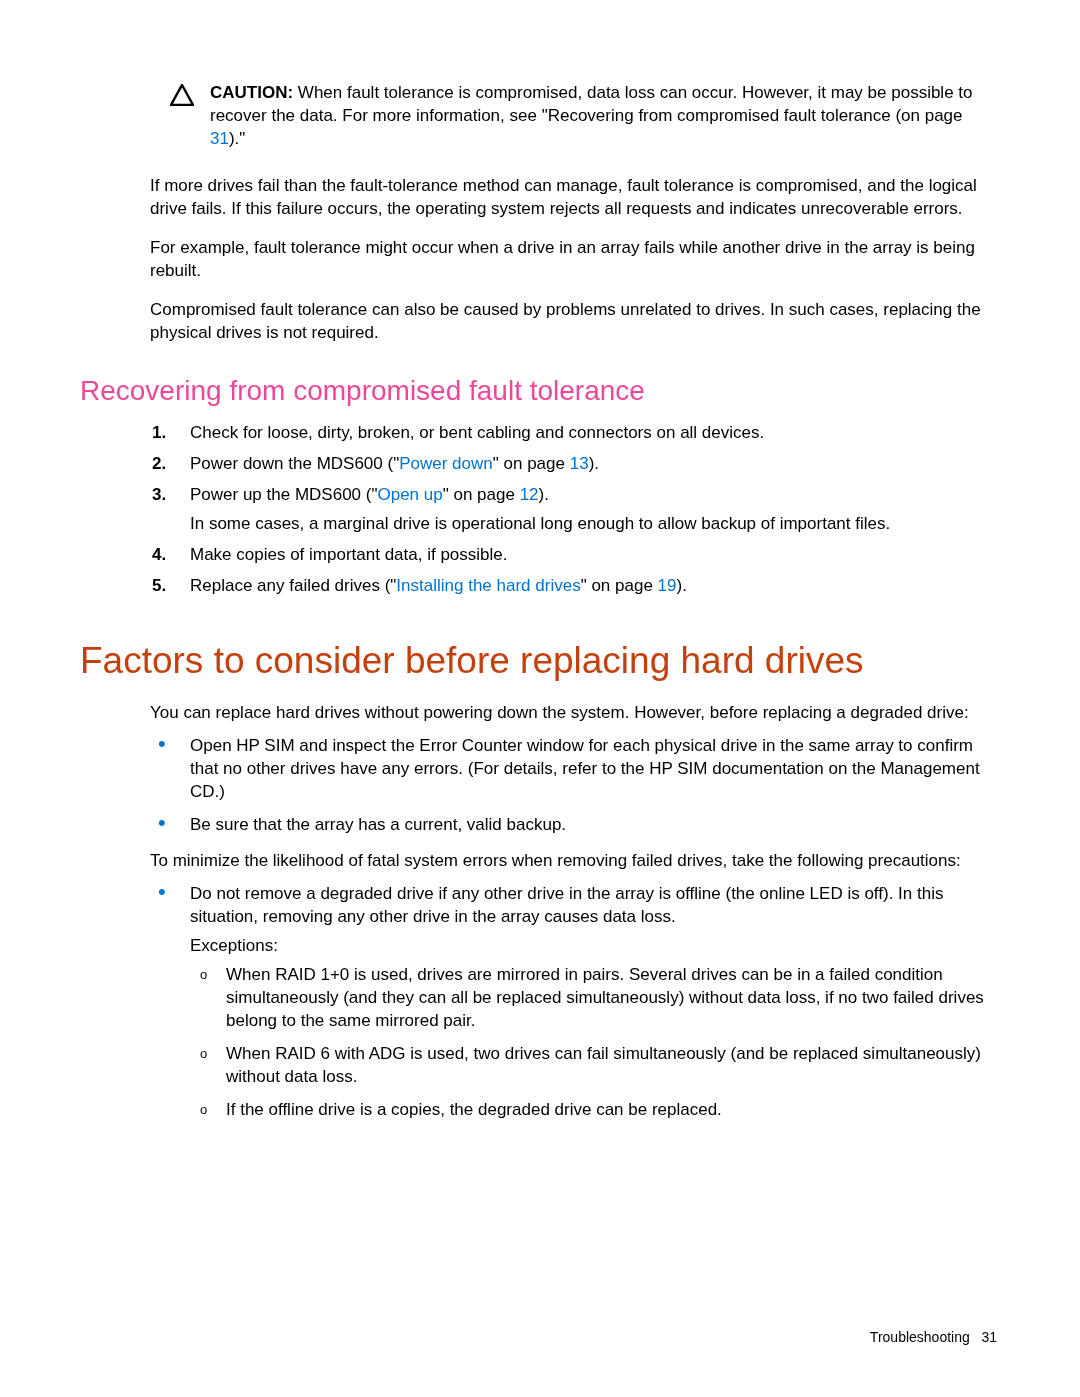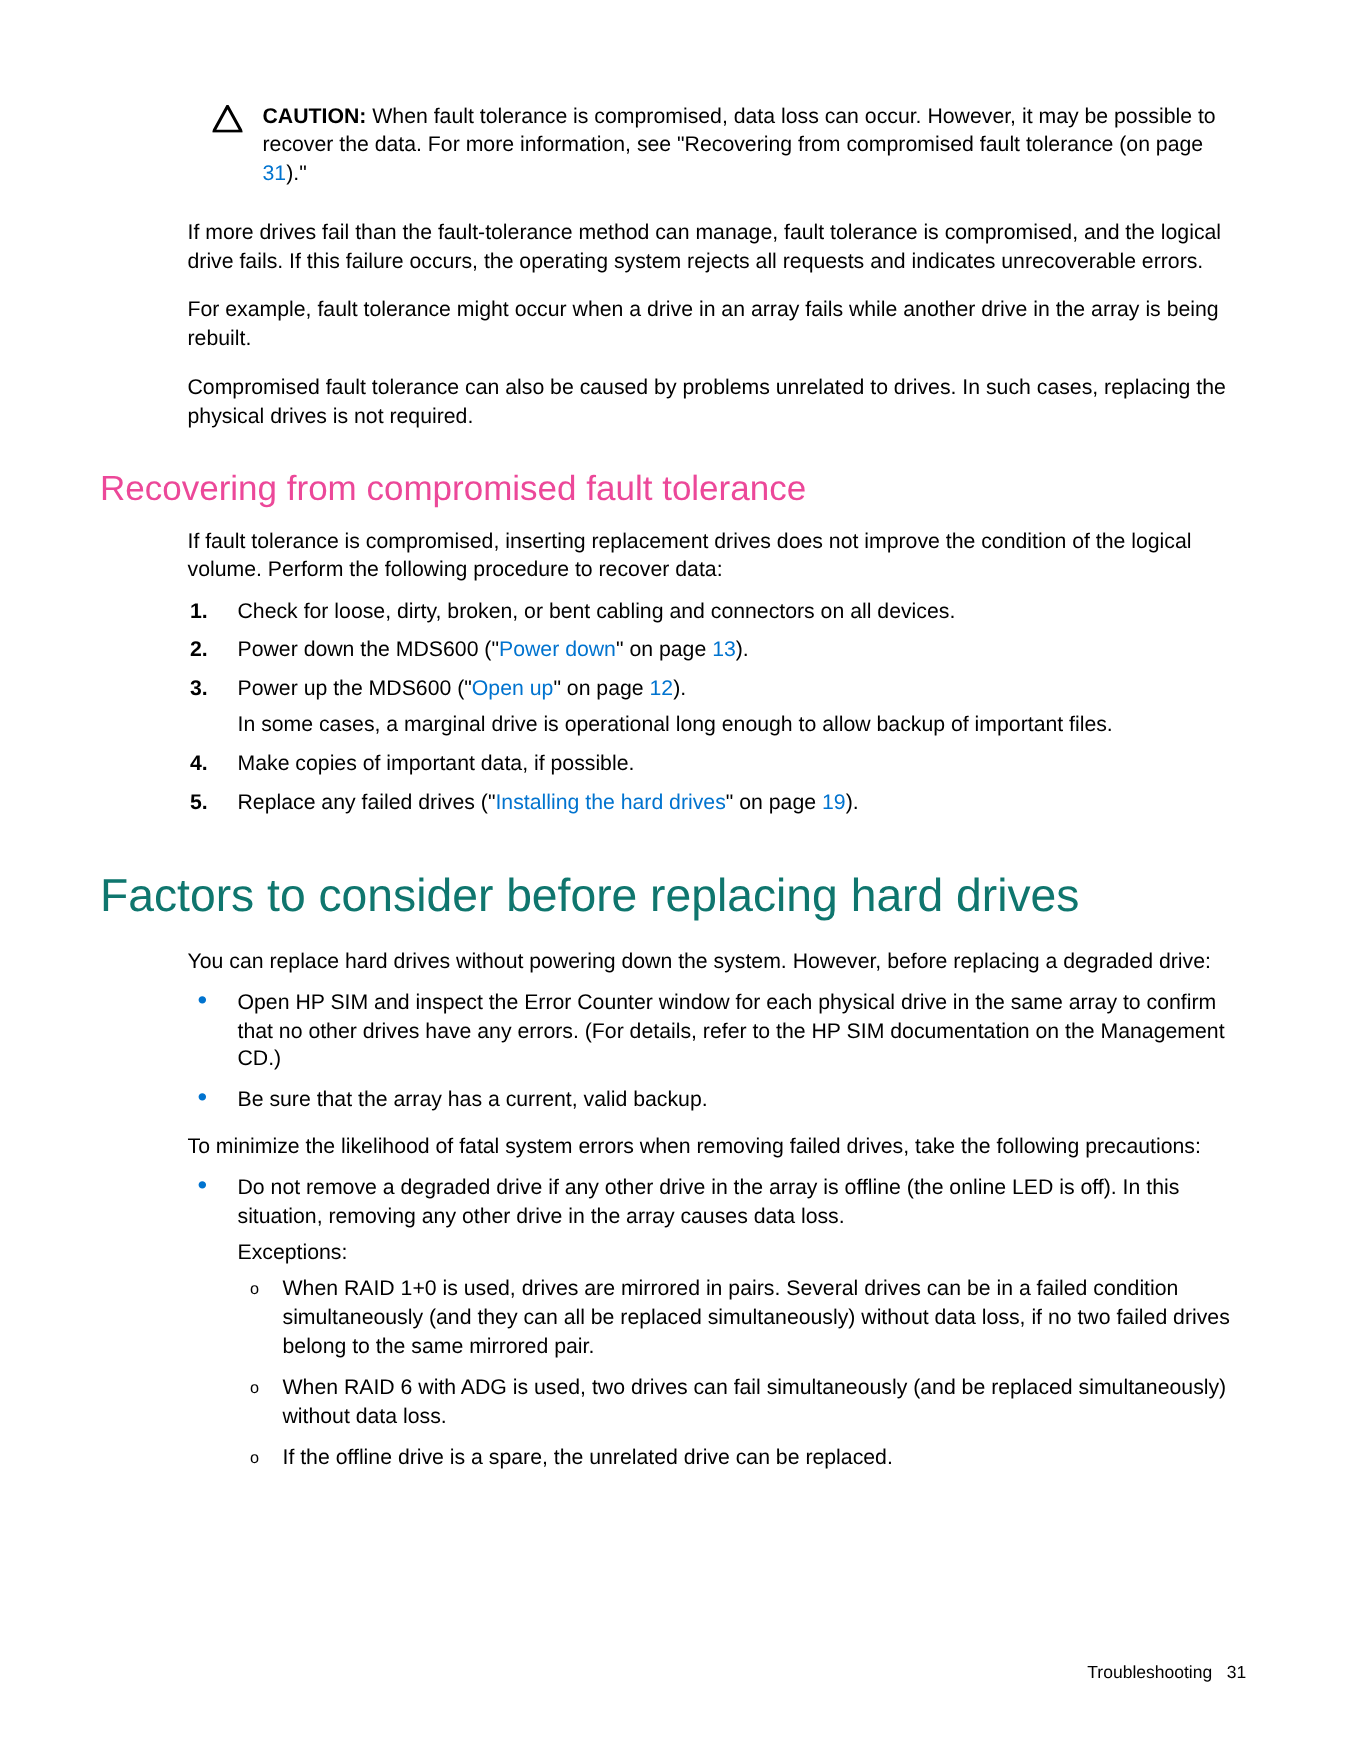--- a/index.html
+++ b/index.html
@@ -45,21 +45,21 @@
   }
   .h2 {
     font-size: 28px;
     font-weight: normal;
     color: #ec4899;
     margin: 28px 0 12px 0;
   }
   .h1 {
     font-size: 37px;
     font-weight: normal;
-    color: #0f766e;
+    color: #c2410c;
     margin: 38px 0 16px 0;
   }
   ol.numbered {
     margin: 0 0 0 70px;
     padding: 0 0 0 40px;
     list-style: none;
     counter-reset: item;
   }
   ol.numbered > li {
     counter-increment: item;
@@ -136,21 +136,20 @@
       <span>When fault tolerance is compromised, data loss can occur. However, it may be possible to recover the data. For more information, see "Recovering from compromised fault tolerance (on page </span><a href="#" class="link">31</a><span>)."</span>
     </div>
   </div>
 
   <p class="body-para">If more drives fail than the fault-tolerance method can manage, fault tolerance is compromised, and the logical drive fails. If this failure occurs, the operating system rejects all requests and indicates unrecoverable errors.</p>
   <p class="body-para">For example, fault tolerance might occur when a drive in an array fails while another drive in the array is being rebuilt.</p>
   <p class="body-para">Compromised fault tolerance can also be caused by problems unrelated to drives. In such cases, replacing the physical drives is not required.</p>
 
   <h2 class="h2">Recovering from compromised fault tolerance</h2>
 
-  <p class="body-para" style="margin-bottom:10px">If fault tolerance is compromised, inserting replacement drives does not improve the condition of the logical volume. Perform the following procedure to recover data:</p>
 
   <ol class="numbered">
     <li><span>Check for loose, dirty, broken, or bent cabling and connectors on all devices.</span></li>
     <li>
       <span>Power down the MDS600 ("</span><a href="#" class="link">Power down</a><span>" on page </span><a href="#" class="link">13</a><span>).</span>
     </li>
     <li>
       <span>Power up the MDS600 ("</span><a href="#" class="link">Open up</a><span>" on page </span><a href="#" class="link">12</a><span>).</span>
       <div class="sub-p">In some cases, a marginal drive is operational long enough to allow backup of important files.</div>
     </li>
@@ -171,21 +170,21 @@
 
   <p class="body-para" style="margin-bottom:10px; text-align:justify;">To minimize the likelihood of fatal system errors when removing failed drives, take the following precautions:</p>
 
   <ul class="bullets">
     <li>
       <span>Do not remove a degraded drive if any other drive in the array is offline (the online LED is off). In this situation, removing any other drive in the array causes data loss.</span>
       <div class="sub-p">Exceptions:</div>
       <ul class="sub-o">
         <li>When RAID 1+0 is used, drives are mirrored in pairs. Several drives can be in a failed condition simultaneously (and they can all be replaced simultaneously) without data loss, if no two failed drives belong to the same mirrored pair.</li>
         <li>When RAID 6 with ADG is used, two drives can fail simultaneously (and be replaced simultaneously) without data loss.</li>
-        <li>If the offline drive is a spare, the unrelated drive can be replaced.</li>
+        <li>If the offline drive is a copies, the degraded drive can be replaced.</li>
       </ul>
     </li>
   </ul>
 
   <div class="footer">
     <span>Troubleshooting</span>&nbsp;&nbsp;&nbsp;<span>31</span>
   </div>
 
 </div>
 

